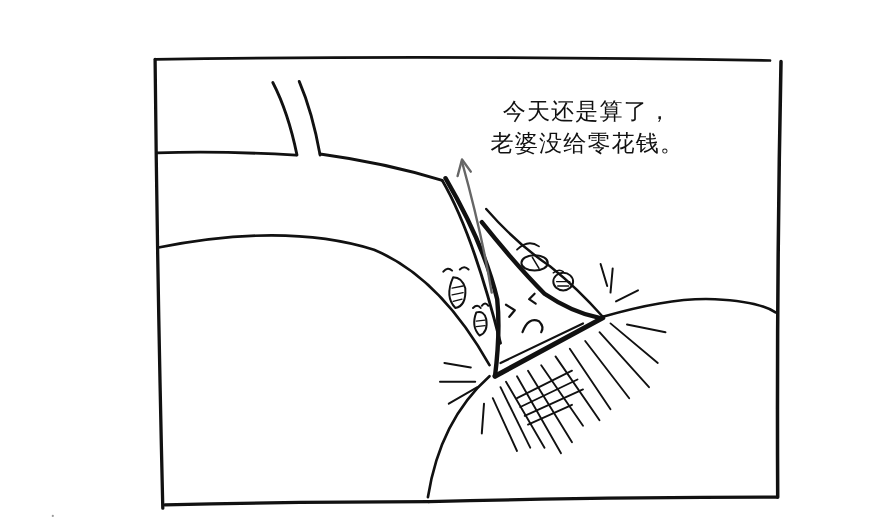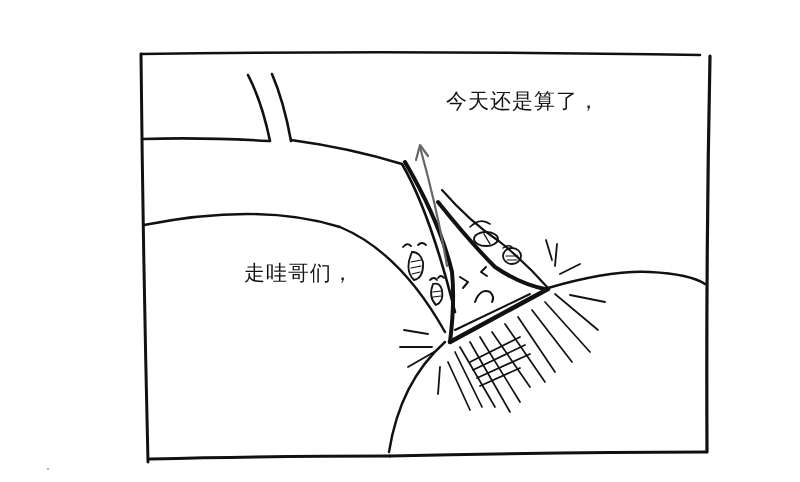--- a/index.html
+++ b/index.html
@@ -113,20 +113,20 @@
         <path d="M470 350 L 520 325"></path>
         <path d="M473 358 L 525 333"></path>
         <path d="M477 366 L 530 342"></path>
         <path d="M480 374 L 520 356"></path>
       </g>
     </g>
   </svg>
 
   <div id="caption-top" class="caption">
     <span>今天还是算了，</span>
+    <span>老婆没给零花钱。</span>
   </div>
 
   <div id="caption-left" class="caption">
-    <span>走哇哥们，</span>
   </div>
 
   <div class="dot"></div>
 </div>
 
 </body></html>

